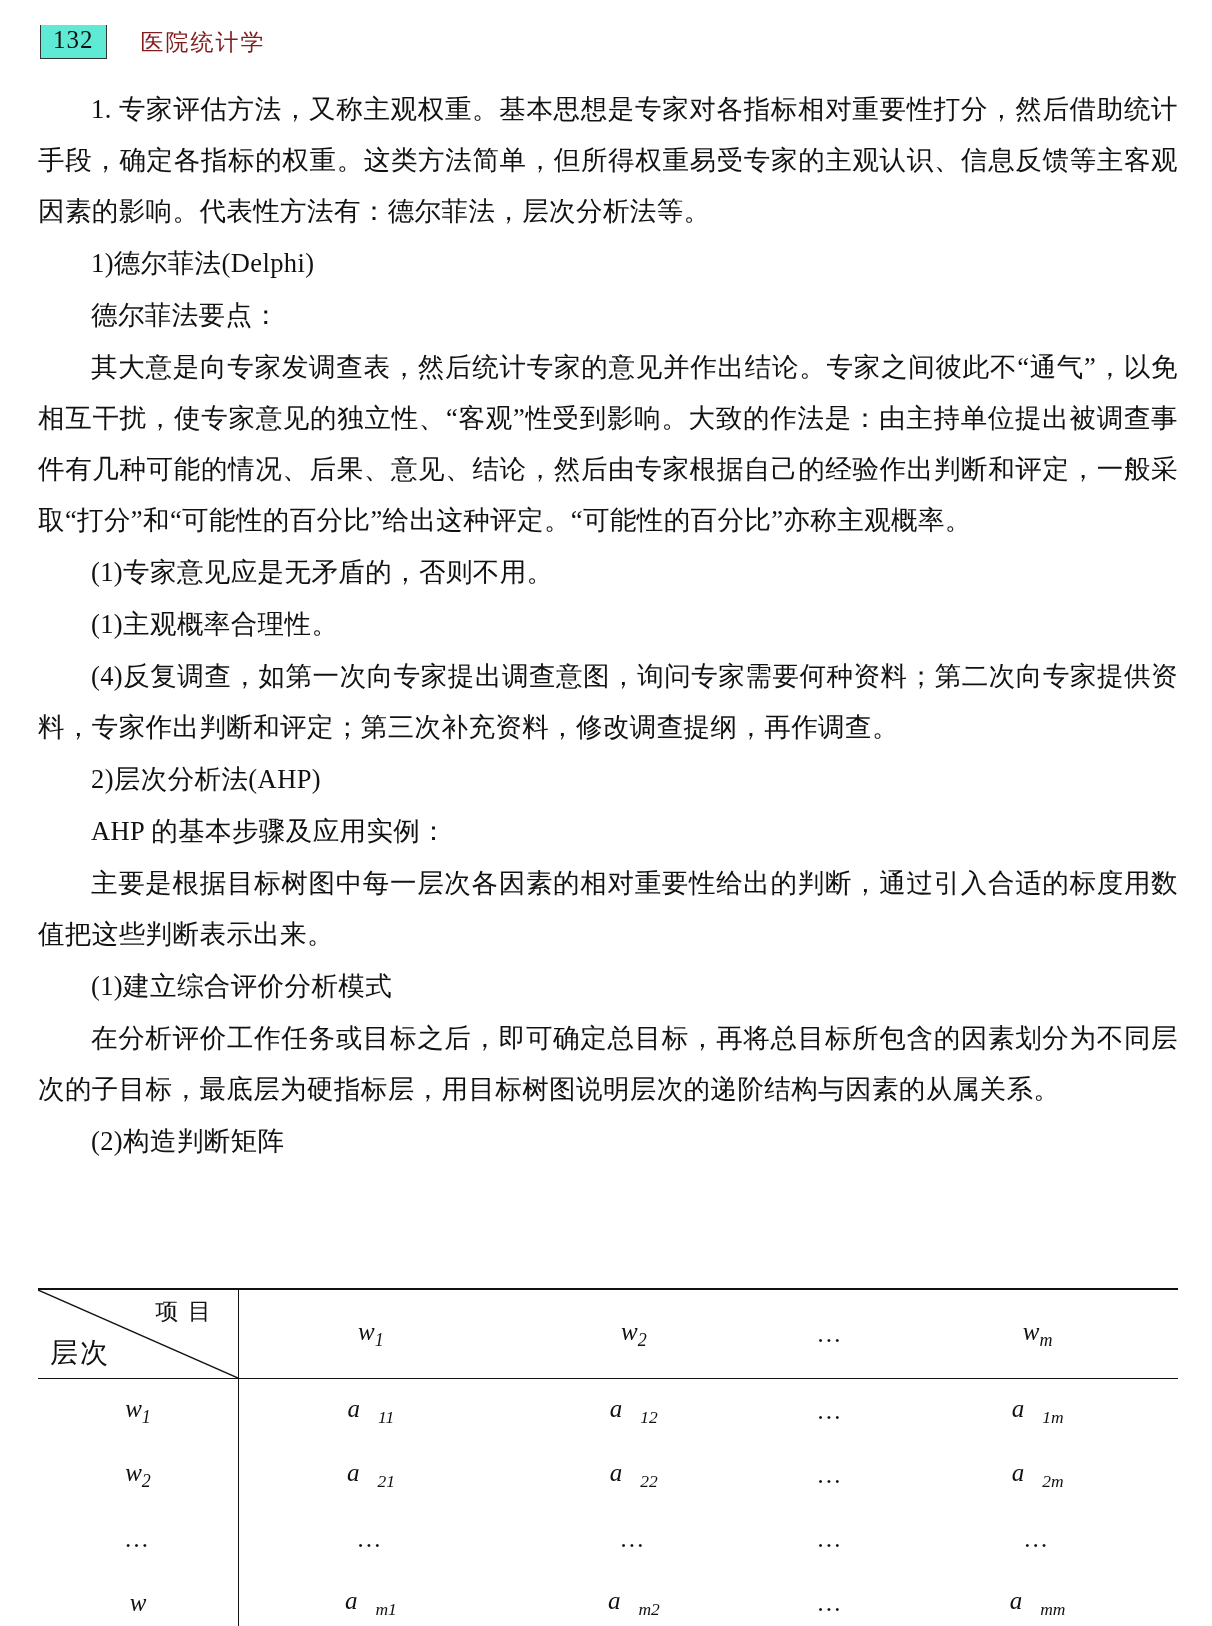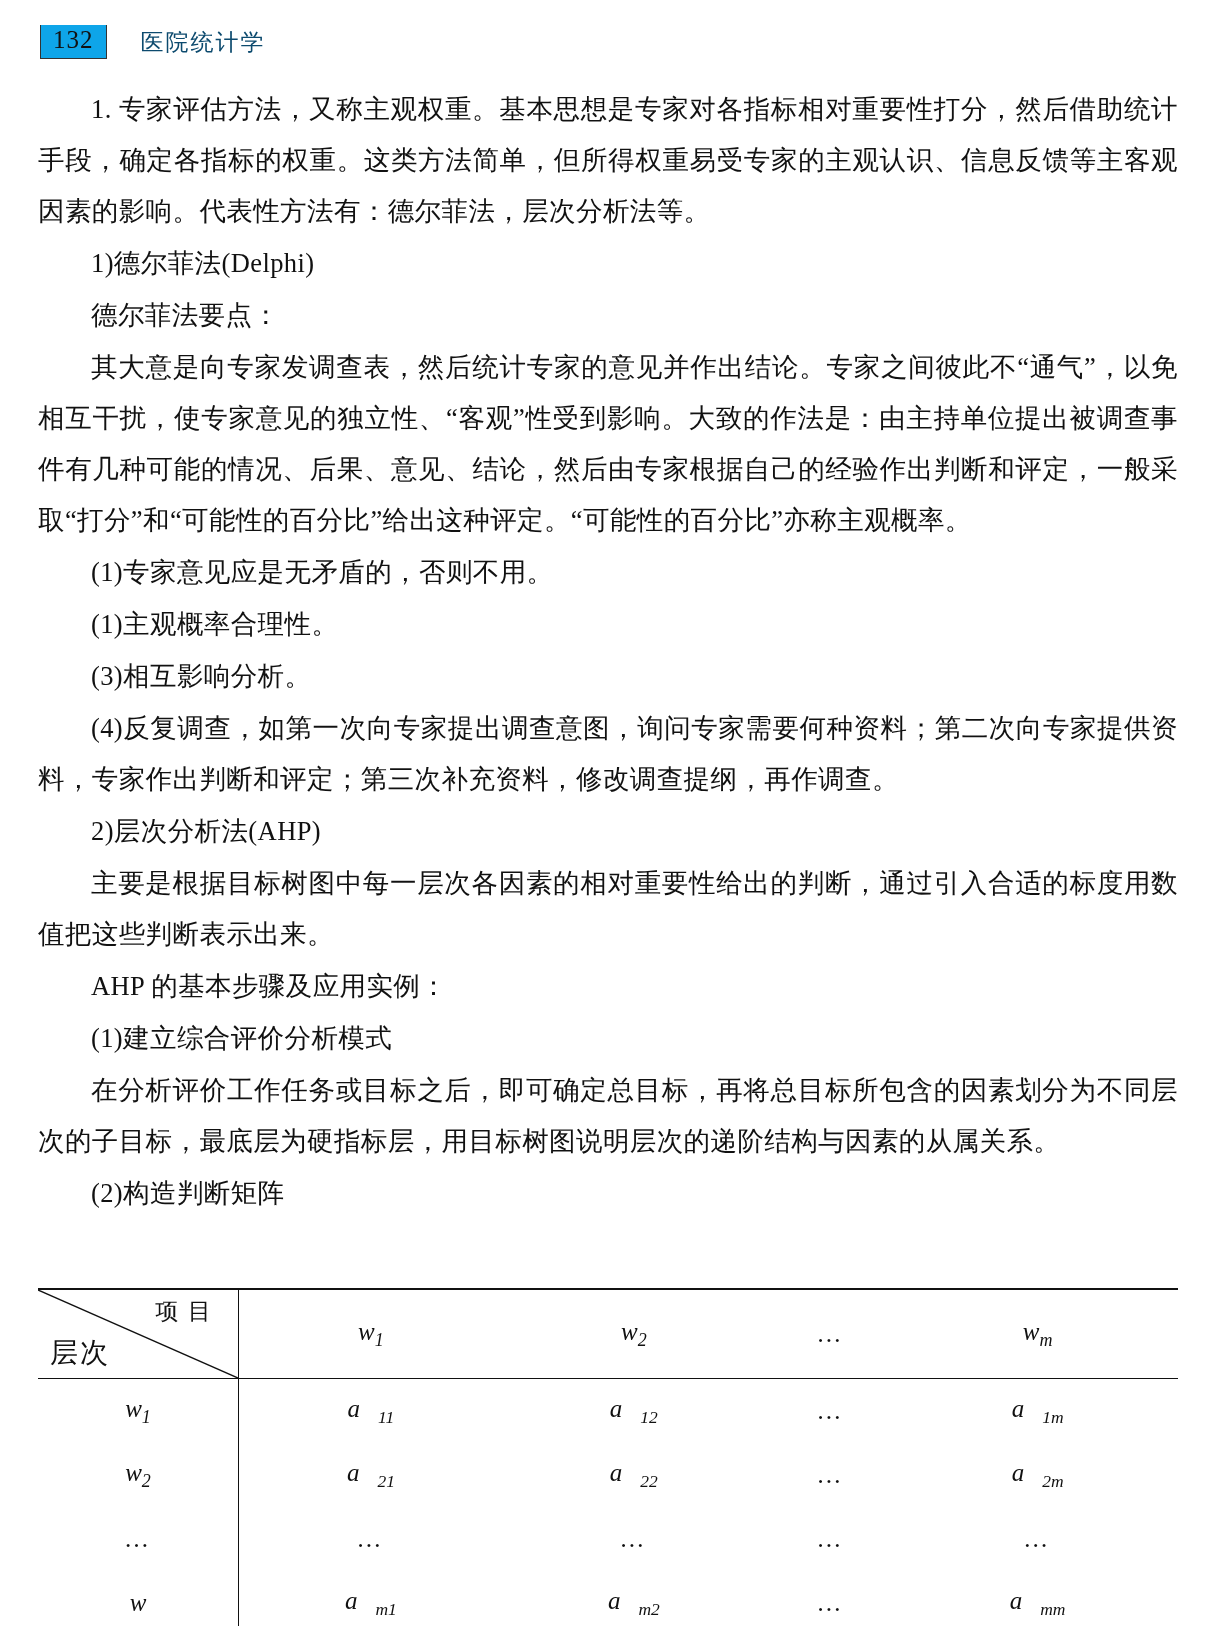--- a/index.html
+++ b/index.html
@@ -34,27 +34,27 @@
   }
   .page-number {
     font-family: "Liberation Serif", serif;
     font-size: 25px;
     letter-spacing: 1px;
     color: #111;
     border: 1.5px solid #333;
     border-top: none;
     padding: 1px 12px 3px 12px;
     line-height: 1.15;
-    background: #0ea5e9;
+    background: #5eead4;
   }
   .header-title {
     margin-left: 34px;
     font-size: 23px;
     letter-spacing: 2px;
-    color: #0c4a6e;
+    color: #7f1d1d;
   }
   
   .content {
     position: absolute;
     top: 84px;
     left: 38px;
     width: 1140px;
   }
   p.para {
     margin: 0 0 1px 0;
@@ -157,25 +157,24 @@
     <div class="header-title">医院统计学</div>
   </div>
 
   <div class="content">
     <p class="para">1. 专家评估方法，又称主观权重。基本思想是专家对各指标相对重要性打分，然后借助统计手段，确定各指标的权重。这类方法简单，但所得权重易受专家的主观认识、信息反馈等主客观因素的影响。代表性方法有：德尔菲法，层次分析法等。</p>
     <p class="para">1)德尔菲法(Delphi)</p>
     <p class="para">德尔菲法要点：</p>
     <p class="para">其大意是向专家发调查表，然后统计专家的意见并作出结论。专家之间彼此不“通气”，以免相互干扰，使专家意见的独立性、“客观”性受到影响。大致的作法是：由主持单位提出被调查事件有几种可能的情况、后果、意见、结论，然后由专家根据自己的经验作出判断和评定，一般采取“打分”和“可能性的百分比”给出这种评定。“可能性的百分比”亦称主观概率。</p>
     <p class="para">(1)专家意见应是无矛盾的，否则不用。</p>
     <p class="para">(1)主观概率合理性。</p>
-    <p class="para">(3)相互影响分析。</p>
     <p class="para">(4)反复调查，如第一次向专家提出调查意图，询问专家需要何种资料；第二次向专家提供资料，专家作出判断和评定；第三次补充资料，修改调查提纲，再作调查。</p>
     <p class="para">2)层次分析法(AHP)</p>
+    <p class="para">AHP 的基本步骤及应用实例：</p>
     <p class="para">主要是根据目标树图中每一层次各因素的相对重要性给出的判断，通过引入合适的标度用数值把这些判断表示出来。</p>
-    <p class="para">AHP 的基本步骤及应用实例：</p>
     <p class="para">(1)建立综合评价分析模式</p>
     <p class="para">在分析评价工作任务或目标之后，即可确定总目标，再将总目标所包含的因素划分为不同层次的子目标，最底层为硬指标层，用目标树图说明层次的递阶结构与因素的从属关系。</p>
     <p class="para">(2)构造判断矩阵</p>
   </div>
 
   <div class="matrix-table-wrap">
     <table class="matrix">
       <tbody>
           <tr class="head-row">
         <td class="corner rule-top">

